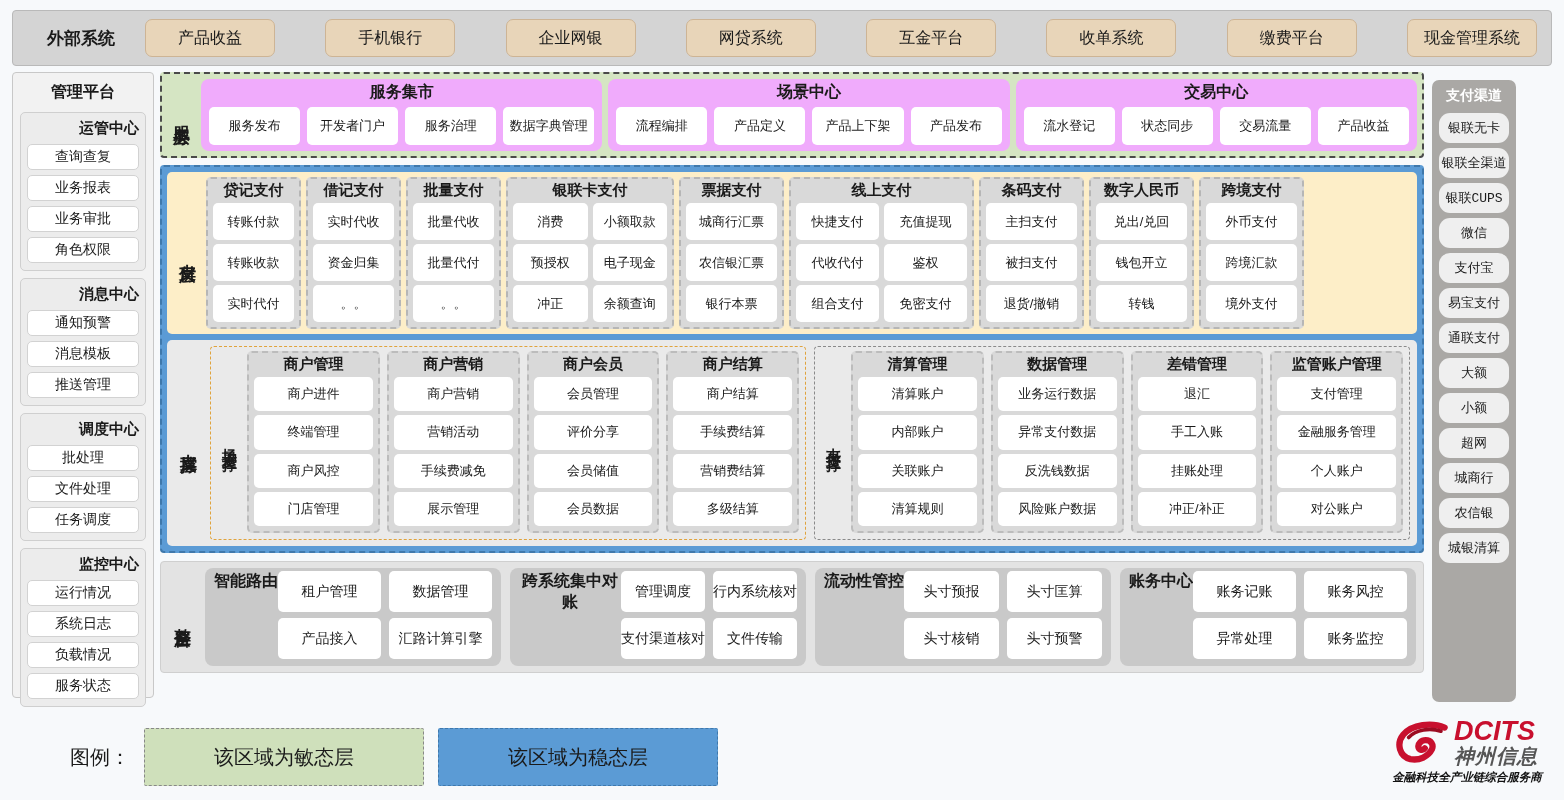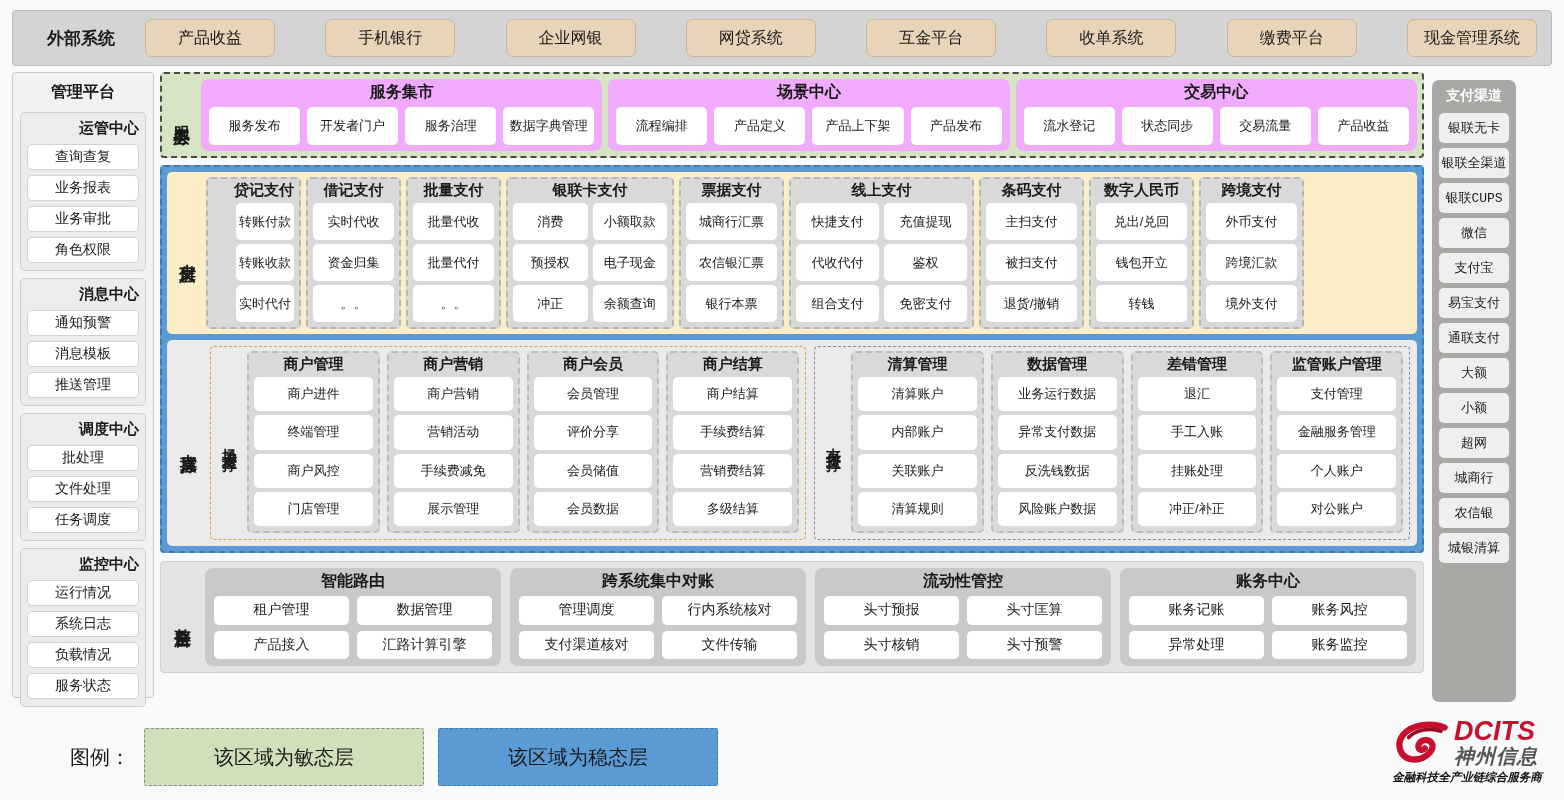--- a/index.html
+++ b/index.html
@@ -46,21 +46,21 @@
   }
 
   
   .right-panel {
     position: absolute; left: 1432px; top: 80px; width: 84px; height: 622px;
     background: #aaa8a5; border-radius: 7px;
     padding: 5px 7px 7px; display: flex; flex-direction: column; gap: 5px; font-family: Liberation Mono, monospace;
   }
   .rp-title { font-size: 14px; font-weight: bold; color: #fff; text-align: center; padding: 2px 0 3px; }
   .rp-item {
-    background: #efefef; border-radius: 5px; height: 30px;
+    background: #efefef; border-radius: 11px; height: 30px;
     display: flex; align-items: center; justify-content: center;
     font-size: 13px; white-space: nowrap;
   }
 
   
   .center { position: absolute; left: 160px; top: 72px; width: 1264px; }
 
   
   .service-layer {
     background: #d5e5c3; border: 2px dashed #4a4a4a; border-radius: 4px;
@@ -135,21 +135,21 @@
     font-size: 13px; white-space: nowrap;
   }
 
   
   .int-layer {
     margin-top: 8px; background: #e3e3e3; border: 1px solid #cfcfcf; border-radius: 4px;
     height: 112px; display: flex; padding: 6px 7px; gap: 9px; align-items: stretch;
   }
   .int-card {
     flex: 1; background: #c9c9c9; border-radius: 8px;
-    padding: 3px 9px 7px; display: flex; flex-direction: column;
+    padding: 3px 9px 7px; display: flex; flex-direction: row;
   }
   .int-card .c-title { font-size: 16px; font-weight: bold; text-align: center; margin-bottom: 4px; }
   .int-grid { display: grid; grid-template-columns: 1fr 1fr; gap: 6px 8px; flex: 1; }
   .int-chip {
     background: #fff; border-radius: 5px;
     display: flex; align-items: center; justify-content: center;
     font-size: 14px; white-space: nowrap;
   }
 
   
@@ -279,21 +279,21 @@
           </div>
         </div>
       </div>
   </div>
 
   <div class="stable-box">
 
     <div class="pay-layer">
       <div class="layer-label">支付层</div>
       <div id="pay-cols" style="display:flex;flex:1;gap:5px;">
-          <div class="pay-col" style="flex: 0 0 95px; align-items: flex-end;">
+          <div class="pay-col" style="flex: 0 0 95px;">
             <div class="c-title">贷记支付</div>
             <div class="pay-grid">
               <div class="pay-chip">转账付款</div>
               <div class="pay-chip">转账收款</div>
               <div class="pay-chip">实时代付</div>
             </div>
           </div>
           <div class="pay-col" style="flex: 0 0 95px;">
             <div class="c-title">借记支付</div>
             <div class="pay-grid">

